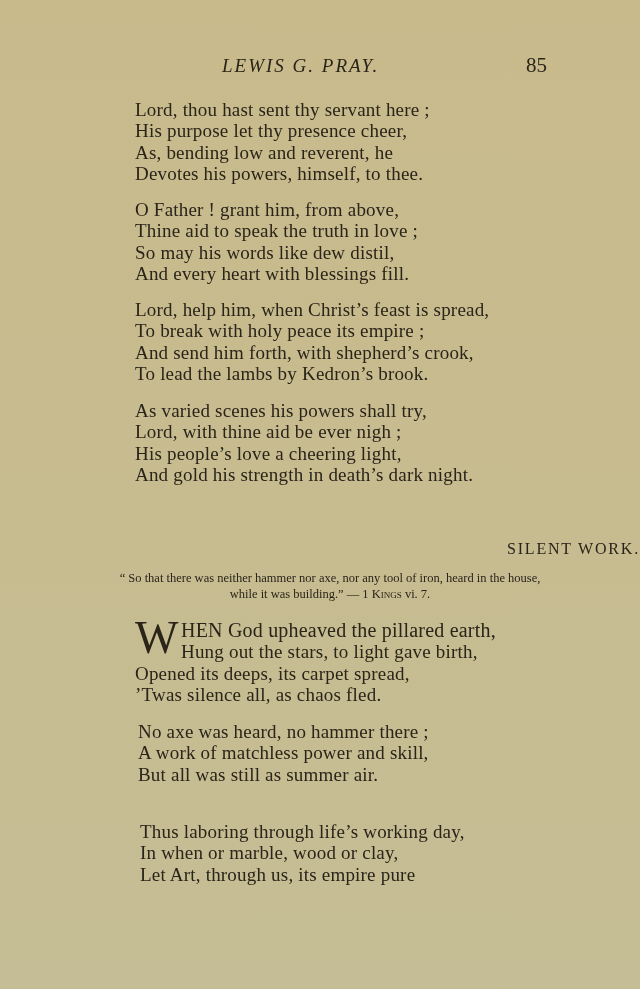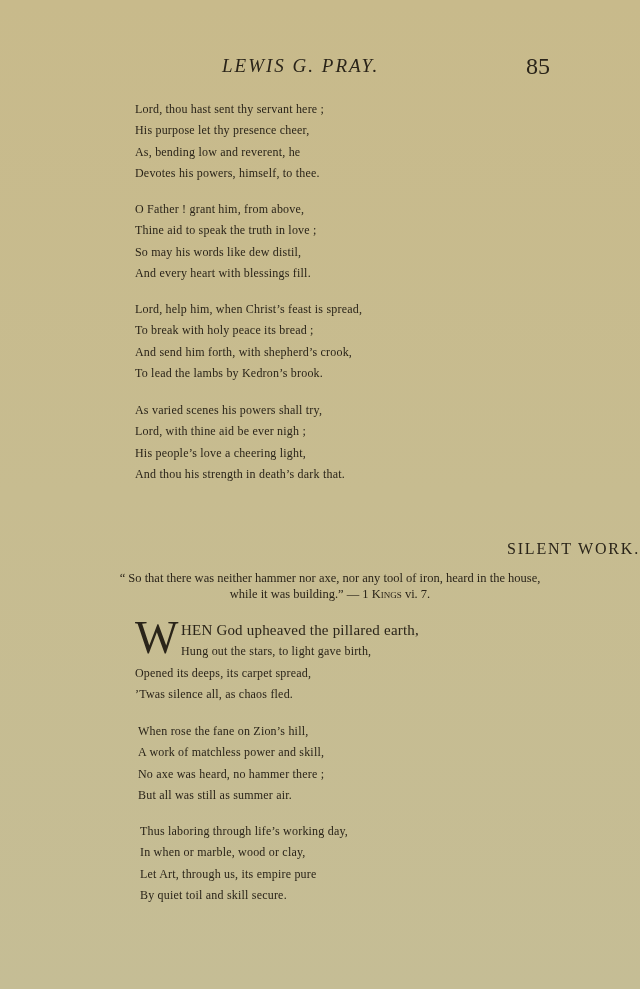--- a/index.html
+++ b/index.html
@@ -1,23 +1,23 @@
 <!DOCTYPE html>
 <html><head>
 <meta charset="utf-8">
 <style>
   html,body{margin:0;padding:0;}
   body{width:640px;height:989px;overflow:hidden;
     background:linear-gradient(180deg,#c8ba8b 0%,#c7bc90 50%,#c5bd95 100%);
     font-family:"Liberation Serif","DejaVu Serif",serif;color:#2a2419;position:relative;}
   .page{position:absolute;left:0;top:0;width:640px;height:715px;}
   .running-head{position:absolute;top:55px;left:222px;font-style:italic;font-size:19px;letter-spacing:2px;}
-  .page-num{position:absolute;top:53px;left:526px;font-size:24px;}
+  .page-num{position:absolute;top:53px;left:526px;font-size:21px;}
   .stanza{position:absolute;left:135px;}
-  .line{font-size:12px;line-height:21.3px;white-space:nowrap;letter-spacing:0.2px;}
+  .line{font-size:19px;line-height:21.3px;white-space:nowrap;letter-spacing:0.2px;}
   .title{position:absolute;top:540px;left:0;width:640px;text-align:right;font-size:16px;letter-spacing:1.8px;}
   .epigraph{position:absolute;top:570px;left:50px;width:560px;text-align:center;font-size:12.5px;line-height:16px;font-family:Liberation Serif, serif;}
   .sc{font-variant:small-caps;}
   .dropcap{position:absolute;left:135px;top:618px;font-size:46px;line-height:40px;}
   .w-stanza{position:absolute;left:135px;}
   .w-line1{padding-left:46px;}
   .w-line2{padding-left:46px;}
 </style>
 </head>
 <body>
@@ -33,49 +33,47 @@
     <div class="line">Devotes his powers, himself, to thee.</div>
   </div>
   <div class="stanza" style="top:199px">
     <div class="line">O Father ! grant him, from above,</div>
     <div class="line">Thine aid to speak the truth in love ;</div>
     <div class="line">So may his words like dew distil,</div>
     <div class="line">And every heart with blessings fill.</div>
   </div>
   <div class="stanza" style="top:299px">
     <div class="line">Lord, help him, when Christ’s feast is spread,</div>
-    <div class="line">To break with holy peace its bread ;</div>
+    <div class="line">To break with holy peace its empire ;</div>
     <div class="line">And send him forth, with shepherd’s crook,</div>
     <div class="line">To lead the lambs by Kedron’s brook.</div>
   </div>
   <div class="stanza" style="top:400px">
     <div class="line">As varied scenes his powers shall try,</div>
     <div class="line">Lord, with thine aid be ever nigh ;</div>
     <div class="line">His people’s love a cheering light,</div>
-    <div class="line">And thou his strength in death’s dark that.</div>
+    <div class="line">And gold his strength in death’s dark night.</div>
   </div>
 
   <div class="title">SILENT WORK.</div>
   <div class="epigraph">
     <div>“ So that there was neither hammer nor axe, nor any tool of iron, heard in the house,</div>
     <div><span>while it was building.” — 1 </span><span class="sc">Kings</span><span> vi. 7.</span></div>
   </div>
 
   <div class="dropcap">W</div>
   <div class="w-stanza" style="top:620px">
-    <div class="line w-line1" style="font-size:15px">HEN God upheaved the pillared earth,</div>
+    <div class="line w-line1" style="font-size:20px">HEN God upheaved the pillared earth,</div>
     <div class="line w-line2">Hung out the stars, to light gave birth,</div>
     <div class="line">Opened its deeps, its carpet spread,</div>
     <div class="line">’Twas silence all, as chaos fled.</div>
   </div>
   <div class="stanza" style="top:721px;left:138px">
-    <div class="line">When rose the fane on Zion’s hill,</div>
+    <div class="line">No axe was heard, no hammer there ;</div>
     <div class="line">A work of matchless power and skill,</div>
-    <div class="line">No axe was heard, no hammer there ;</div>
     <div class="line">But all was still as summer air.</div>
   </div>
   <div class="stanza" style="top:821px;left:140px">
     <div class="line">Thus laboring through life’s working day,</div>
     <div class="line">In when or marble, wood or clay,</div>
     <div class="line">Let Art, through us, its empire pure</div>
-    <div class="line">By quiet toil and skill secure.</div>
   </div>
 </div>
 
 </body></html>

